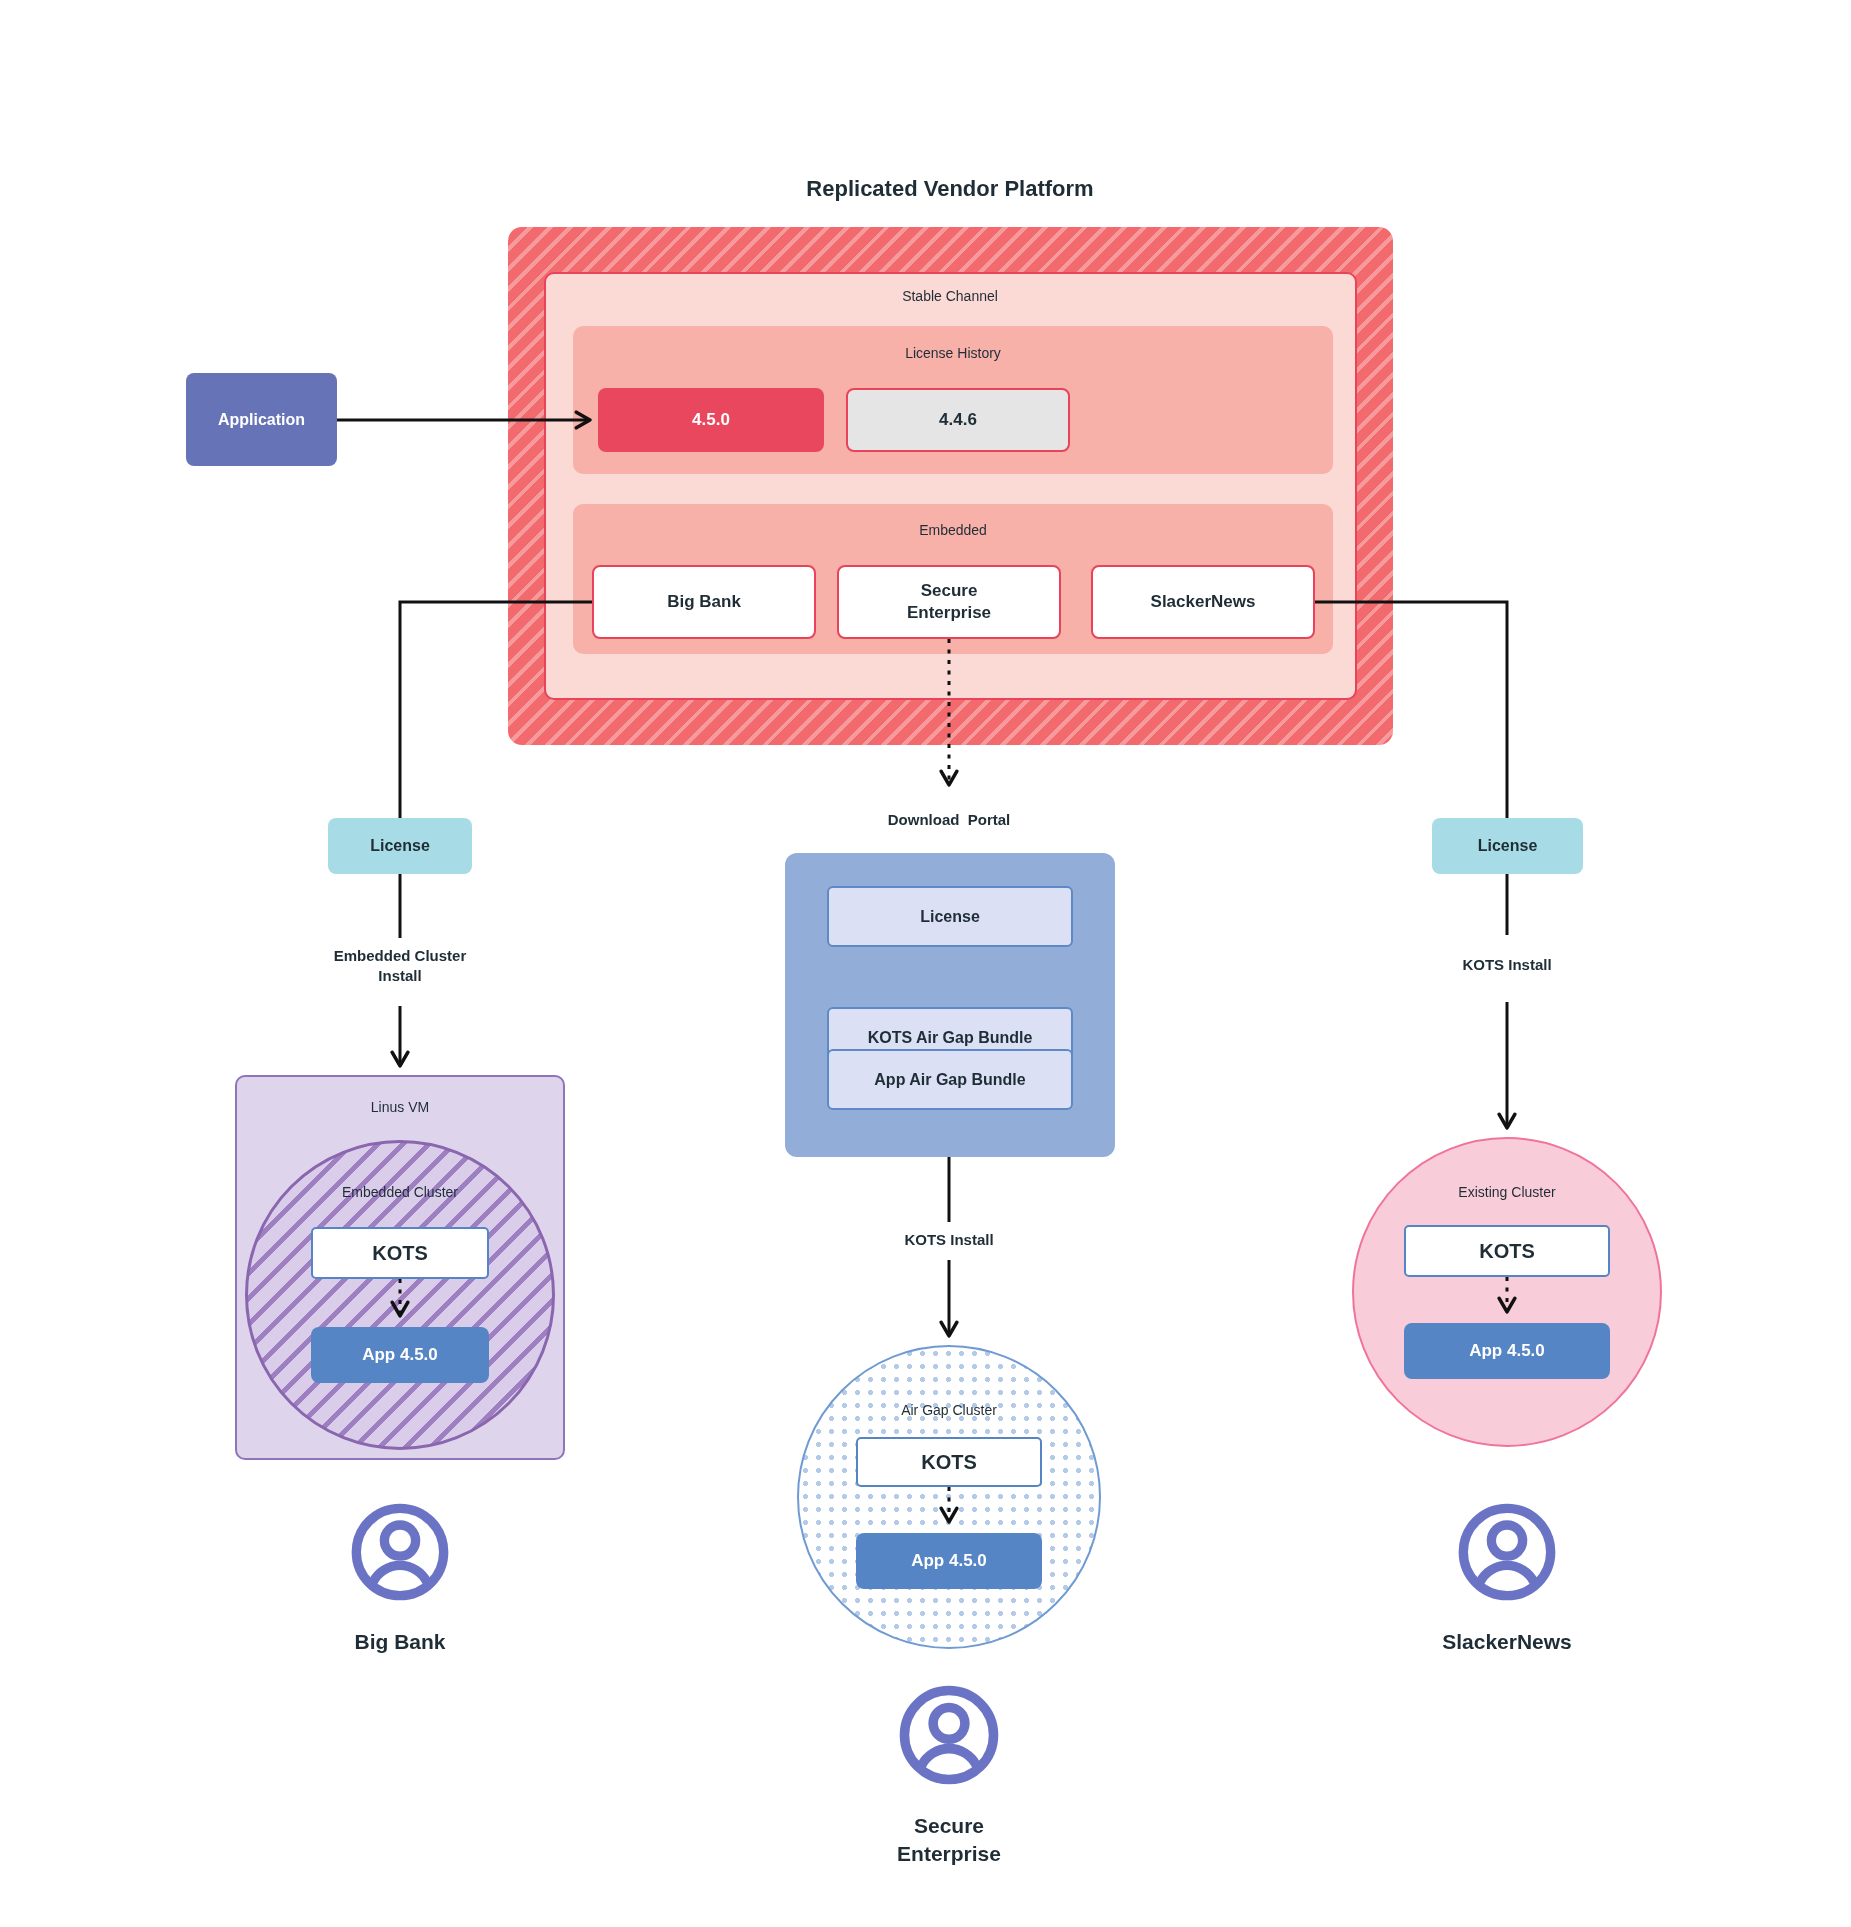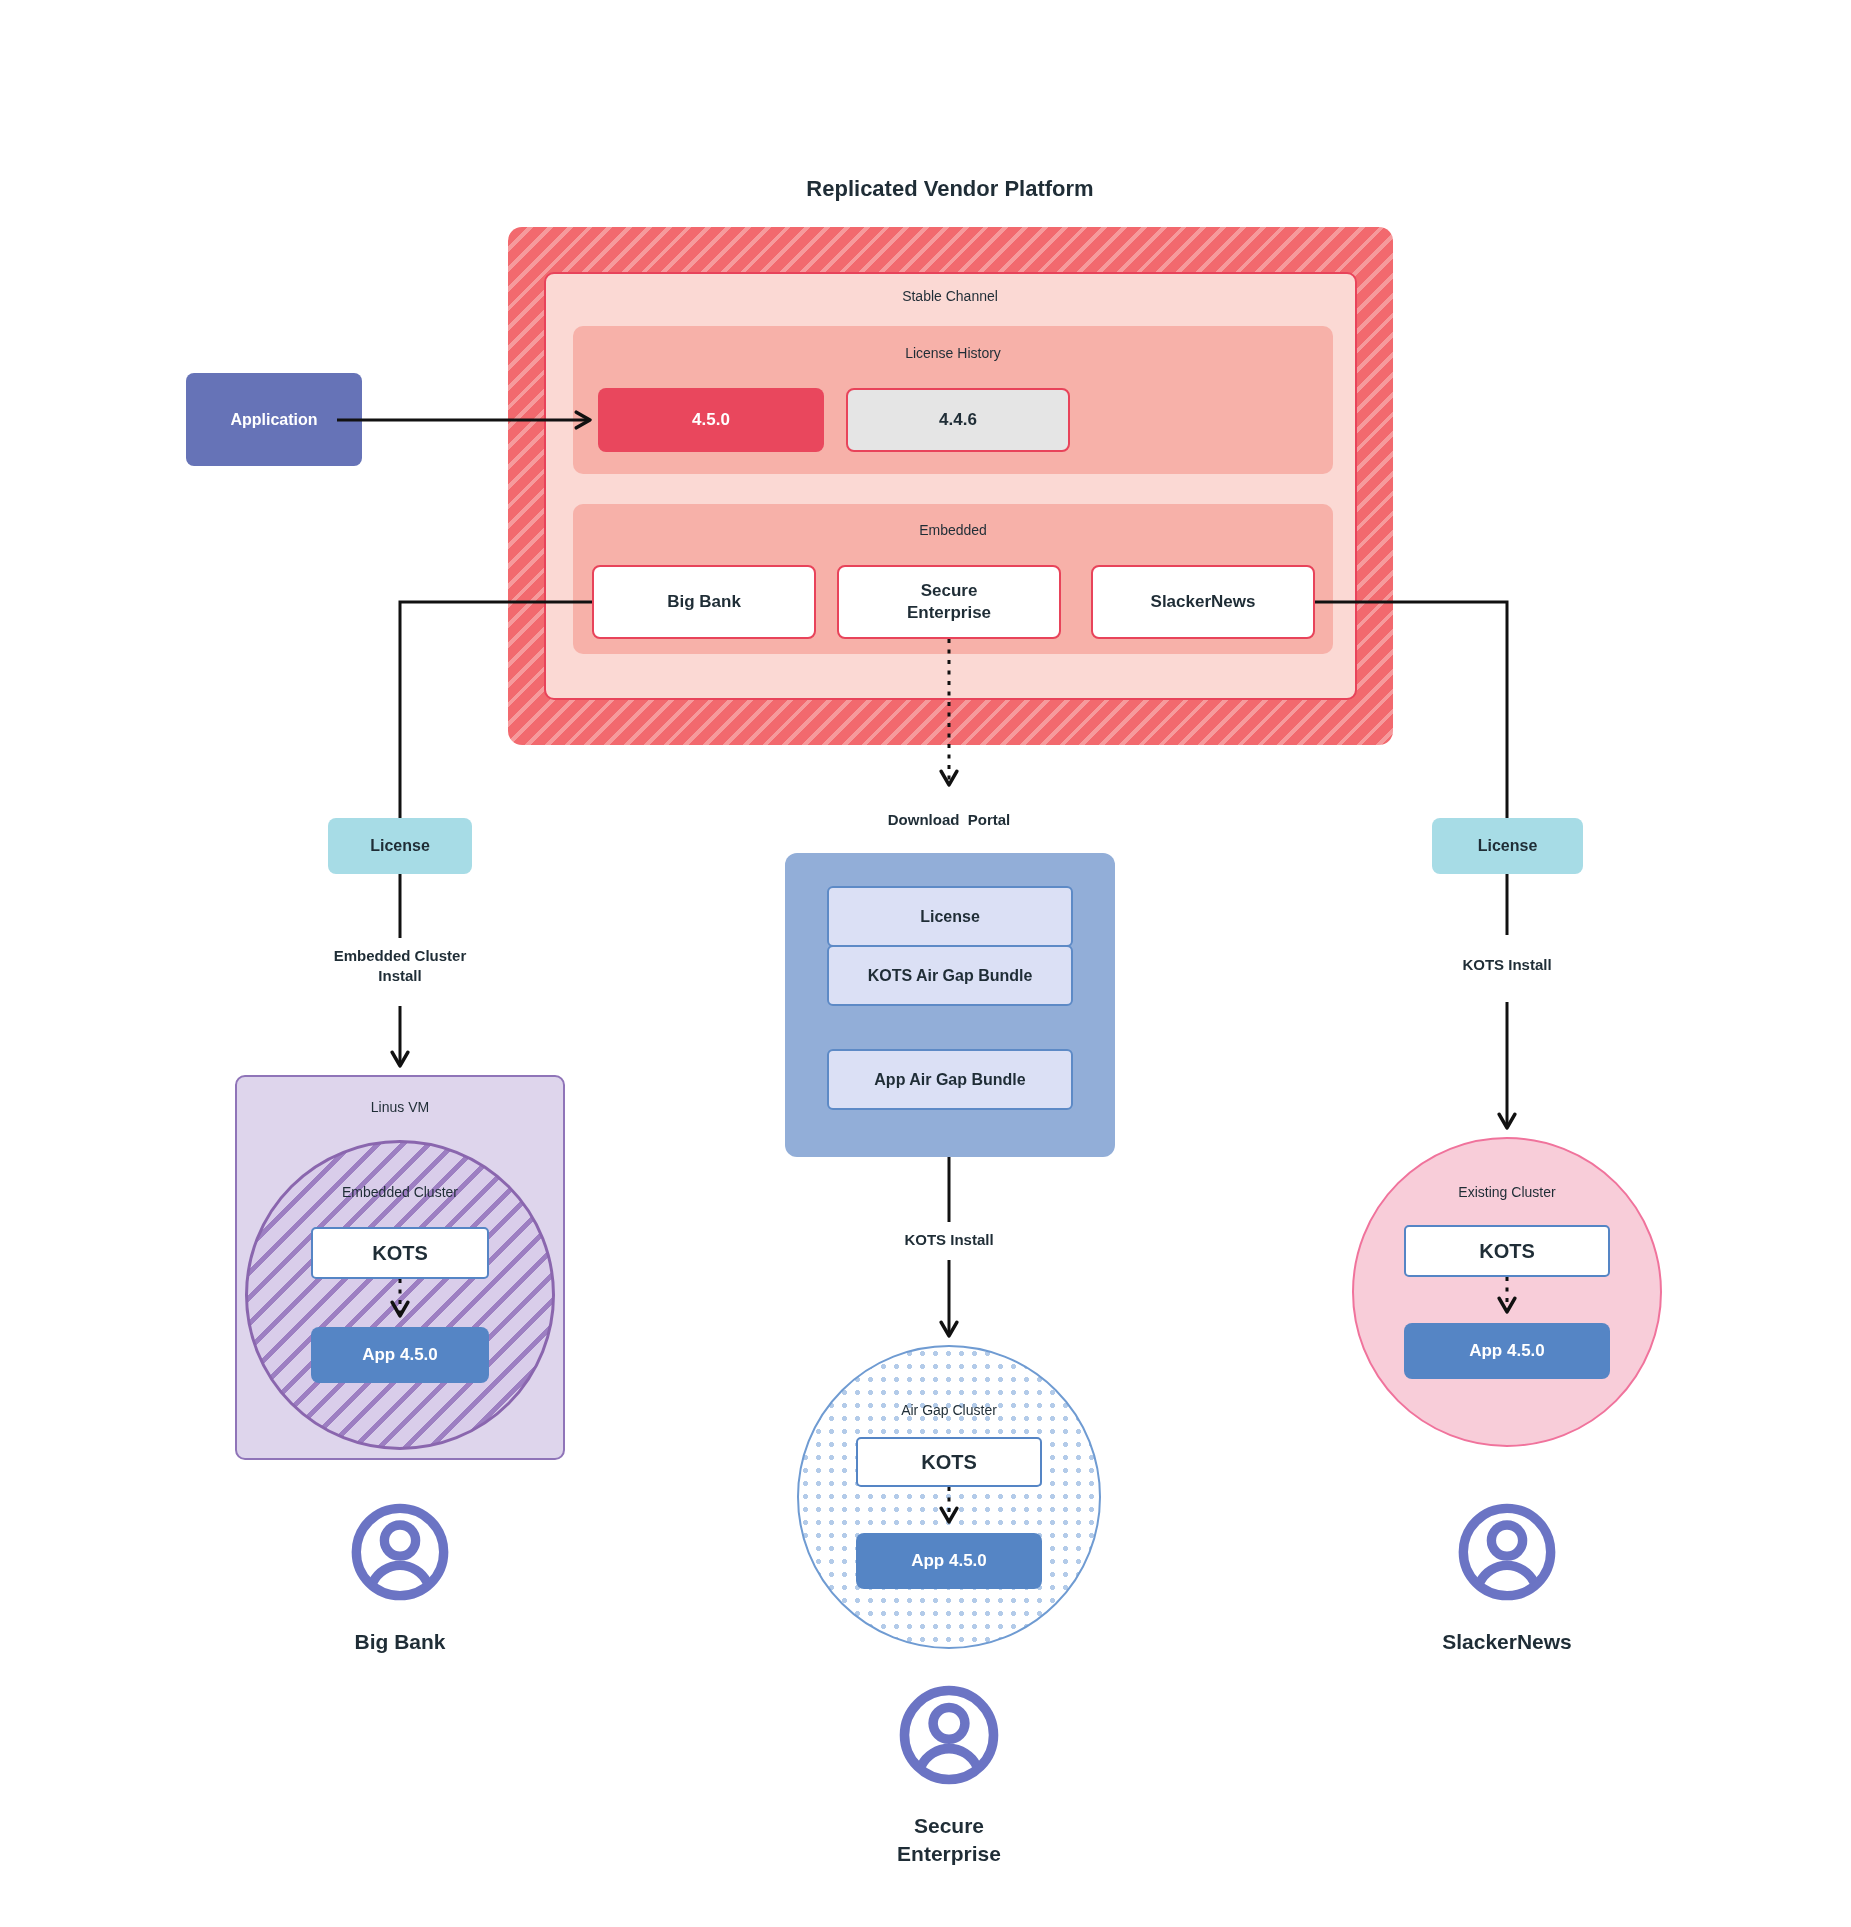--- a/index.html
+++ b/index.html
@@ -8,21 +8,21 @@
     font-family:"Liberation Sans", sans-serif;color:var(--ink,#1f2d36);
   }
   .abs{position:absolute;}
   .ctr{transform:translateX(-50%);text-align:center;}
   .pre{white-space:pre-wrap;}
   .flex{display:flex;align-items:center;justify-content:center;text-align:center;}
 
   .title{left:950px;top:176px;font-size:22px;font-weight:700;}
 
   
-  .app-box{left:186px;top:373px;width:176px;height:93px;background:var(--application-bg);
+  .app-box{left:186px;top:373px;width:151px;height:93px;background:var(--application-bg);
     border-radius:8px;color:#fff;font-size:16px;font-weight:600;}
 
   
   .platform{left:508px;top:227px;width:885px;height:518px;border-radius:14px;
     background:repeating-linear-gradient(135deg,var(--hatch-stripe) 0 4px,var(--hatch-base) 4px 14px);}
   .stable{left:544px;top:272px;width:813px;height:428px;border-radius:10px;
     background:var(--channel-bg);border:2px solid var(--red-accent);box-sizing:border-box;}
   .sec-label{font-size:14px;font-weight:400;}
   .stable-label{left:950px;top:288px;}
   .panel{border-radius:10px;background:var(--panel-bg);}
@@ -48,21 +48,21 @@
   .ec-install{left:400px;top:946px;}
   .kots-install-right{left:1507px;top:955px;}
   .dl-portal-title{left:949px;top:810px;}
   .kots-install-mid{left:949px;top:1230px;}
 
   
   .portal{left:785px;top:853px;width:330px;height:304px;background:var(--portal-bg);border-radius:12px;}
   .p-item{background:var(--portal-item-bg);border:2px solid var(--portal-item-border);
     border-radius:6px;font-size:16px;font-weight:600;box-sizing:border-box;}
   .p-item1{left:827px;top:886px;width:246px;height:61px;}
-  .p-item2{left:827px;top:945px;width:246px;height:61px;}
+  .p-item2{left:827px;top:1007px;width:246px;height:61px;}
   .p-item3{left:827px;top:1049px;width:246px;height:61px;}
 
   
   .vm-box{left:235px;top:1075px;width:330px;height:385px;background:var(--vm-bg);
     border:2px solid var(--vm-border);border-radius:10px;box-sizing:border-box;}
   .vm-label{left:400px;top:1099px;}
   .purple-circle{left:245px;top:1140px;width:310px;height:310px;border-radius:50%;
     border:3px solid var(--purple-border);box-sizing:border-box;
     background:repeating-linear-gradient(135deg,var(--purple-stripe) 0 5px,var(--purple-stripe-bg) 5px 18px);}
   .embedded-label{left:400px;top:1184px;}

